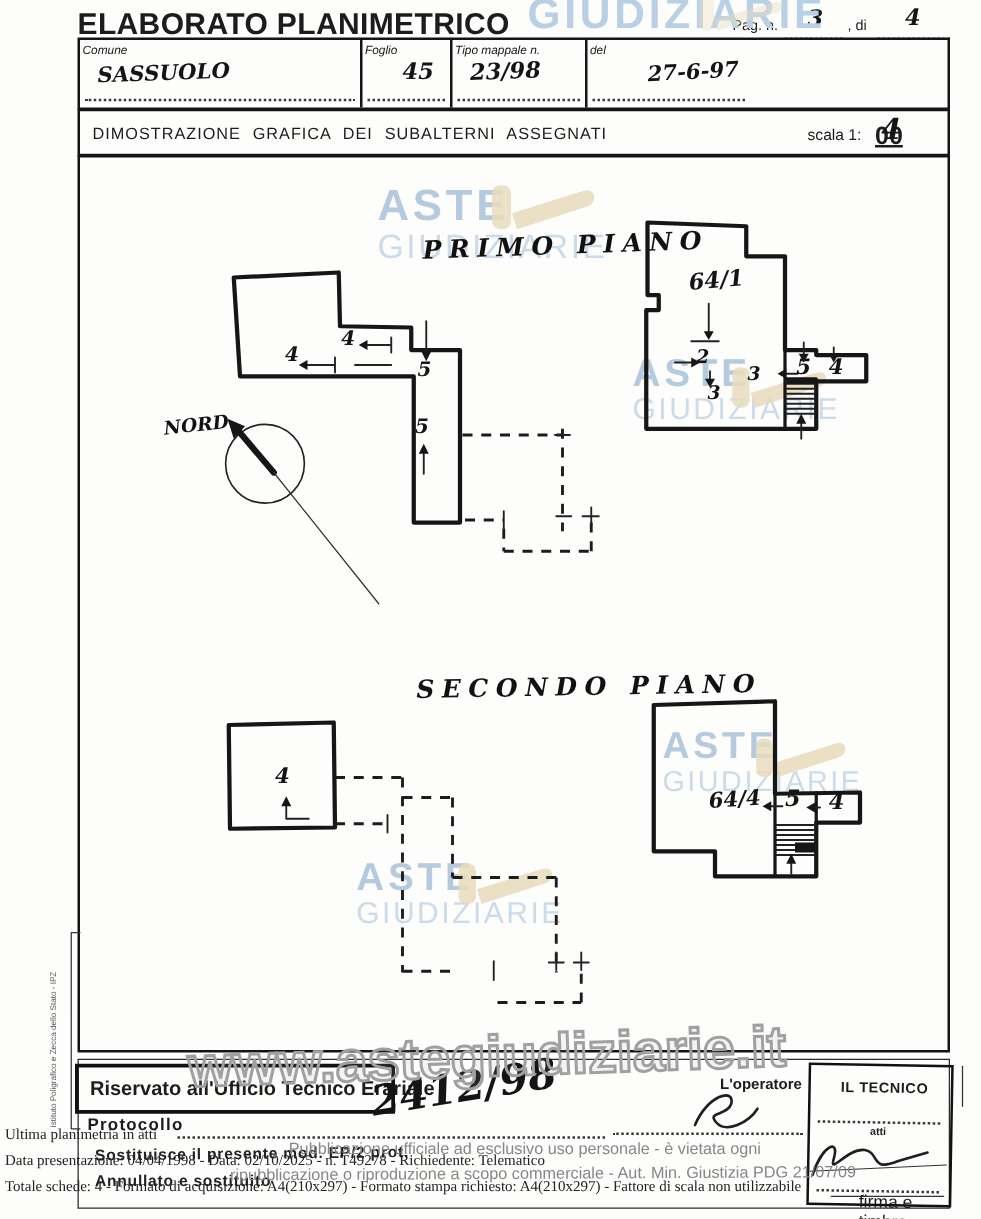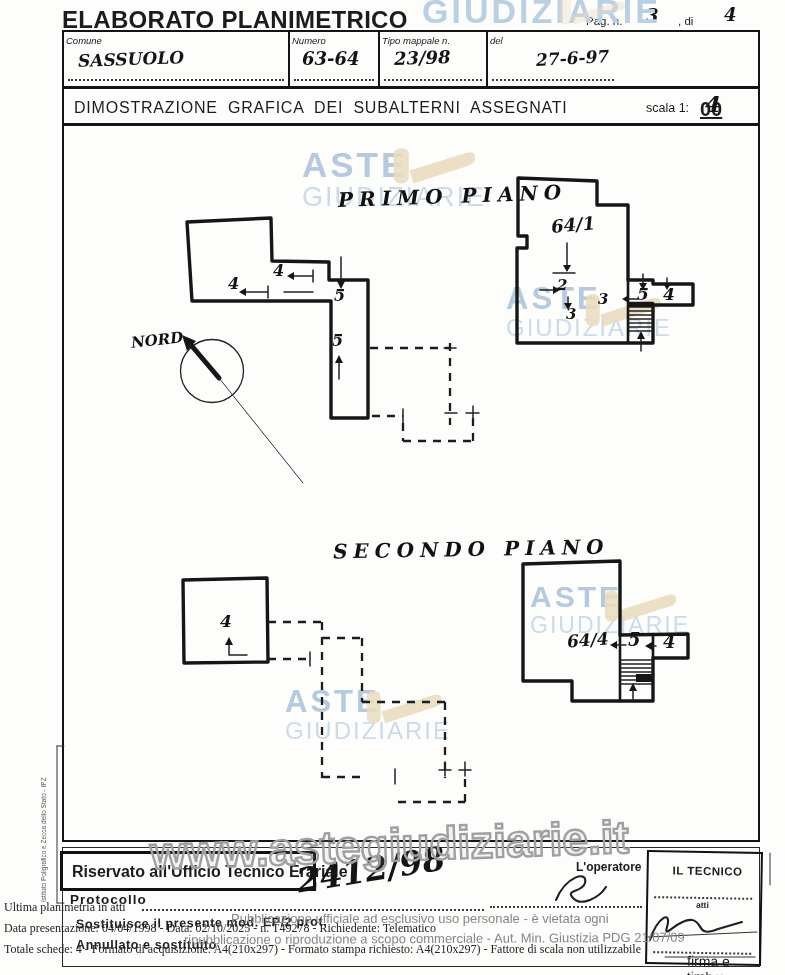--- a/index.html
+++ b/index.html
@@ -52,39 +52,39 @@
 <span class="abs" style="left:678px;top:15px;font-size:11.5px;">, di</span>
 <span class="abs hw" style="left:724px;top:4px;font-size:18px;">4</span>
 <div class="abs dotl" style="left:702px;top:30px;width:58px;"></div>
 
 <div class="abs box" style="left:62px;top:30px;width:694px;height:54px;display:flex;background:transparent;z-index:2;">
   <div class="cell" style="width:224px;">
     <span class="cl lbl">Comune</span>
     <span class="abs hw" style="left:14px;top:17px;font-size:17px;transform:rotate(-2deg);">SASSUOLO</span>
     <div class="cline dotl"></div>
   </div>
-  <div class="cell" style="width:88px;">
-    <span class="cl lbl">Numero</span>
-    <span class="abs hw" style="left:12px;top:16px;font-size:18px;">63-64</span>
+  <div class="cell" style="width:70px;">
+    <span class="cl lbl">Foglio</span>
+    <span class="abs hw" style="left:32px;top:15px;font-size:18px;">45</span>
     <div class="cline dotl"></div>
   </div>
   <div class="cell" style="width:106px;">
     <span class="cl lbl">Tipo mappale n.</span>
     <span class="abs hw" style="left:14px;top:15px;font-size:18px;transform:rotate(-2deg);">23/98</span>
     <div class="cline dotl"></div>
   </div>
   <div class="cell" style="width:130px;">
     <span class="cl lbl">del</span>
     <span class="abs hw" style="left:48px;top:16px;font-size:17px;transform:rotate(-3deg);">27-6-97</span>
     <div class="cline dotl"></div>
   </div>
 </div>
 
 <div class="abs box" style="left:62px;top:87px;width:694px;height:34px;z-index:2;">
-  <span class="abs" style="left:10px;top:10px;font-size:16px;letter-spacing:.8px;word-spacing:5px;">DIMOSTRAZIONE GRAFICA DEI SUBALTERNI ASSEGNATI</span>
+  <span class="abs" style="left:10px;top:10px;font-size:13px;letter-spacing:.8px;word-spacing:5px;">DIMOSTRAZIONE GRAFICA DEI SUBALTERNI ASSEGNATI</span>
   <span class="abs" style="left:582px;top:12px;font-size:12.5px;">scala 1:</span>
   <span class="abs hw" style="left:641px;top:1px;font-size:23px;z-index:2;">4</span>
   <span class="abs" style="left:636px;top:9px;font-size:20px;font-weight:700;text-decoration:underline;">00</span>
 </div>
 
 <div class="abs box" style="left:62px;top:124px;width:694px;height:714px;z-index:2;"></div>
 
 <div class="abs wm" style="left:302px;top:147px;z-index:1;">
   <svg class="gavel" style="left:70px;top:-2px;" width="120" height="48" viewBox="0 0 120 60">
     <rect x="12" y="4" width="19" height="44" rx="8" fill="#eadcbe"></rect>

